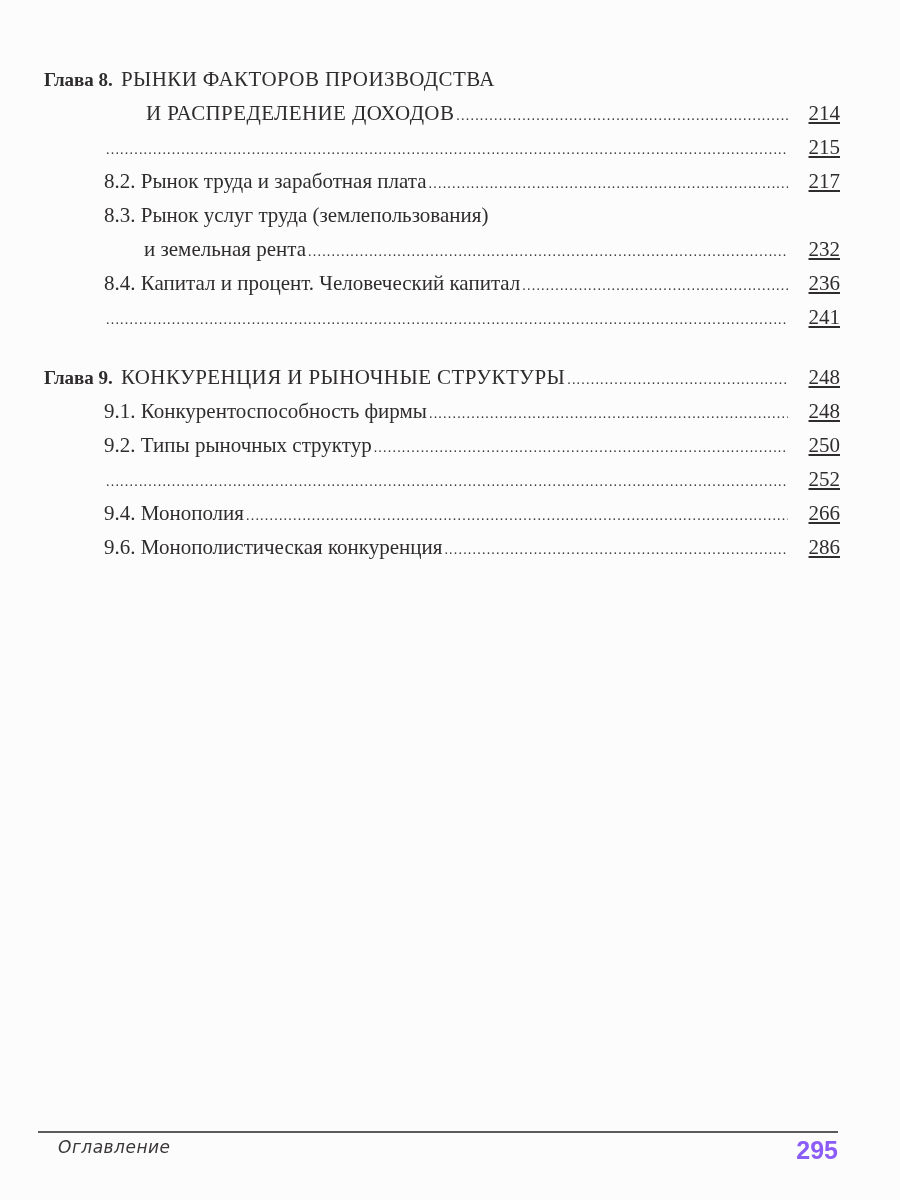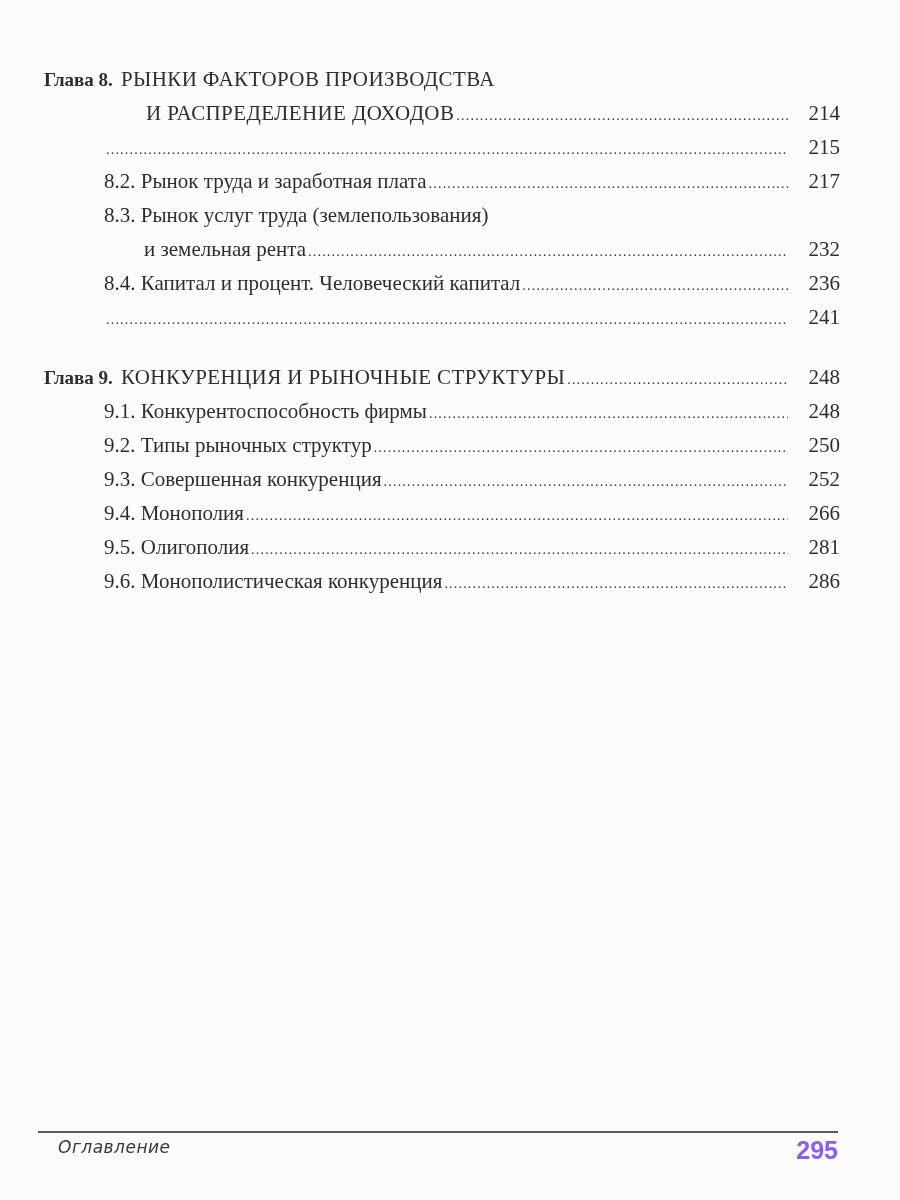--- a/index.html
+++ b/index.html
@@ -50,20 +50,21 @@
       margin: 0 4px 0 2px;
       color: #3a3739;
     }
     .row .leader::after {
       content: "..................................................................................................................................................................................................................";
     }
     .row .page-num {
       flex: 0 0 48px;
       text-align: right;
       white-space: nowrap;
+      text-decoration: underline;
     }
     .row.nopage .leader, .row.nopage .page-num { visibility: hidden; }
     .chapter .label {
       font-weight: bold;
       font-size: 19px;
       margin-right: 8px;
     }
     .chapter .caps {
       letter-spacing: 0.4px;
     }
@@ -169,36 +170,30 @@
       <span class="page-num">248</span>
     </div>
 
     <div class="row ind1">
       <span class="title"><span>9.2.</span> <span>Типы рыночных структур</span></span>
       <span class="leader"></span>
       <span class="page-num">250</span>
     </div>
 
     <div class="row ind1">
-      <span class="title"><span>9.3.</span> <span>Совершенная конкуренция</span></span>
       <span class="leader"></span>
       <span class="page-num">252</span>
     </div>
 
     <div class="row ind1">
       <span class="title"><span>9.4.</span> <span>Монополия</span></span>
       <span class="leader"></span>
       <span class="page-num">266</span>
     </div>
 
-    <div class="row ind1">
-      <span class="title"><span>9.5.</span> <span>Олигополия</span></span>
-      <span class="leader"></span>
-      <span class="page-num">281</span>
-    </div>
 
     <div class="row ind1">
       <span class="title"><span>9.6.</span> <span>Монополистическая конкуренция</span></span>
       <span class="leader"></span>
       <span class="page-num">286</span>
     </div>
   </div>
 
   <div class="footer-rule"></div>
   <div class="footer-title">Оглавление</div>

